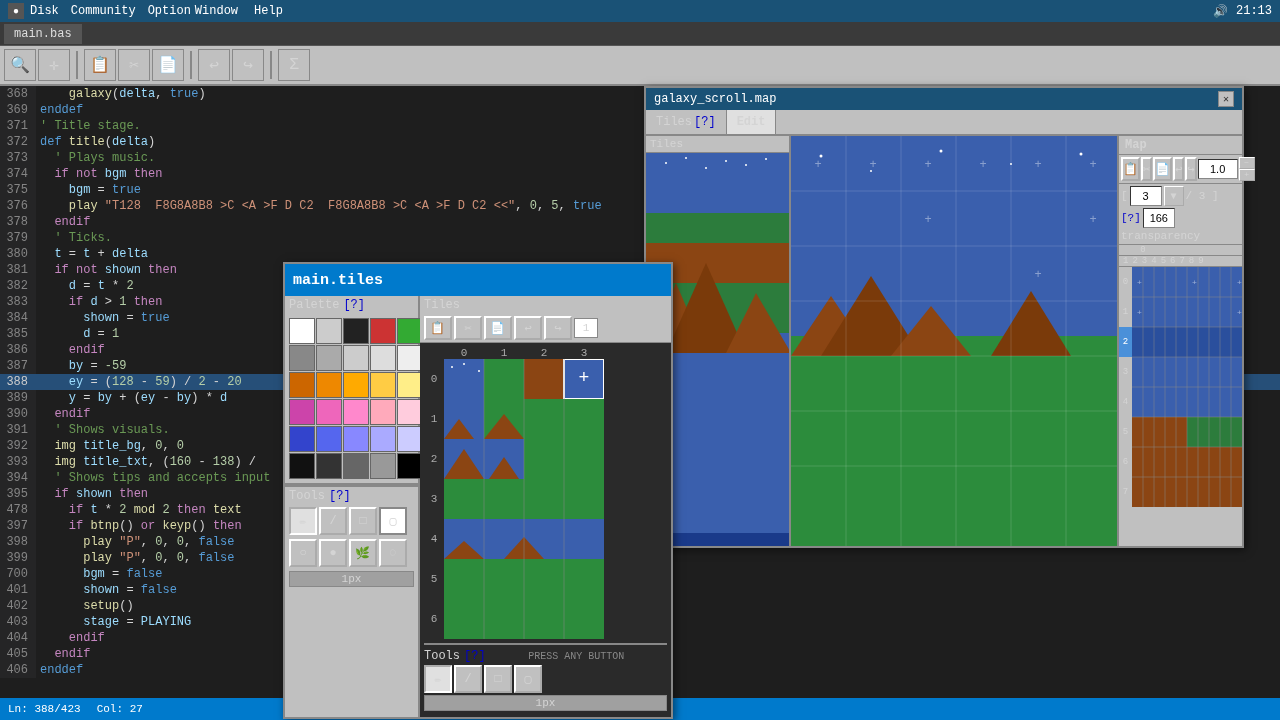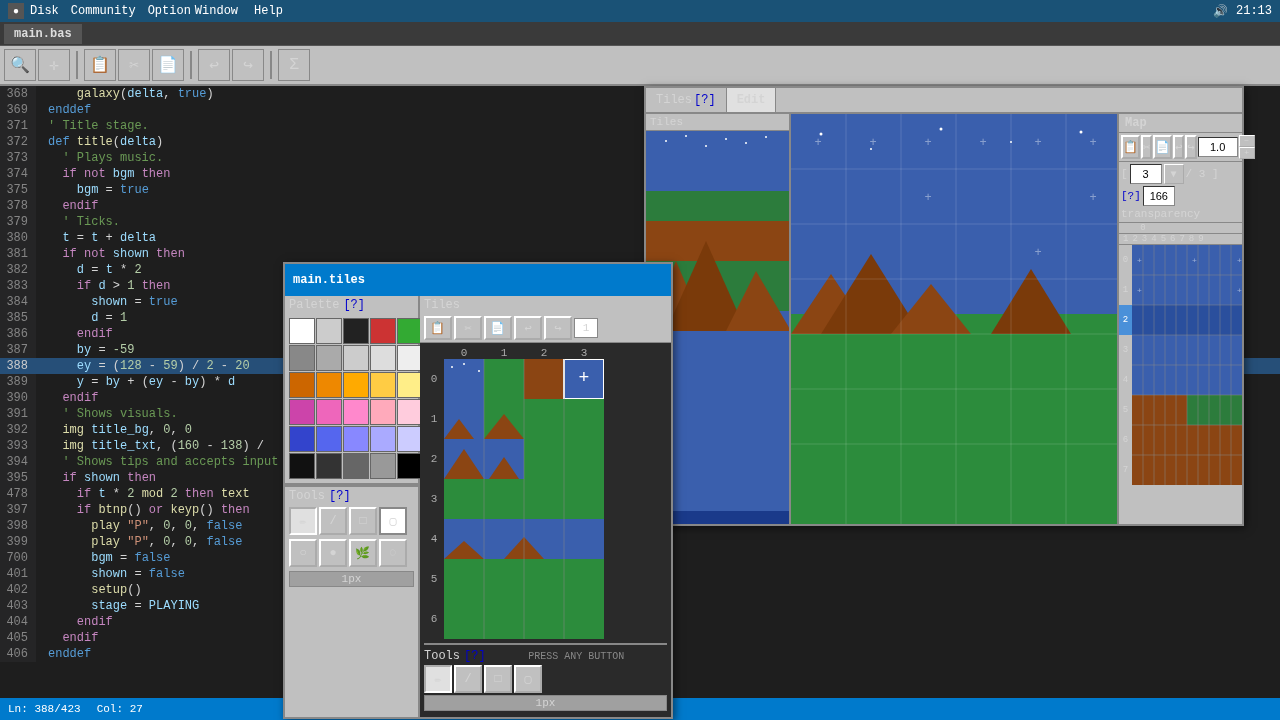--- a/index.html
+++ b/index.html
@@ -4,33 +4,33 @@
   <style>
     * { margin: 0; padding: 0; box-sizing: border-box; }
     body { background: #2b2b2b; font-family: 'Courier New', monospace; font-size: 12px; color: #d4d4d4; width: 1280px; height: 720px; overflow: hidden; position: relative; }
 
     
     .title-bar { background: #1a5276; height: 22px; display: flex; align-items: center; padding: 0 8px; color: white; font-size: 12px; }
     .title-bar .app-icon { width: 16px; height: 16px; background: #555; margin-right: 6px; font-size: 10px; display: flex; align-items: center; justify-content: center; }
 
     
     .file-tab-bar { background: #3a3a3a; height: 24px; display: flex; align-items: center; padding: 0 4px; border-bottom: 1px solid #555; }
-    .file-tab { background: #555; color: #ddd; padding: 2px 10px; font-size: 12px; height: 20px; display: flex; align-items: center; font-weight: bold; }
+    .file-tab { background: #555; color: #ddd; padding: 2px 10px; font-size: 12px; height: 20px; display: flex; align-items: center; }
 
     
     .toolbar { background: #c0c0c0; height: 40px; display: flex; align-items: center; padding: 2px 4px; gap: 2px; border-bottom: 2px solid #888; }
     .toolbar-btn { width: 32px; height: 32px; background: #c0c0c0; border: 1px solid #888; display: flex; align-items: center; justify-content: center; cursor: pointer; font-size: 16px; }
     .toolbar-separator { width: 2px; height: 28px; background: #888; margin: 0 4px; }
 
     
     .main-area { display: flex; height: calc(720px - 22px - 24px - 40px - 22px); }
 
     
     .code-editor { flex: 1; background: #1e1e1e; overflow: hidden; position: relative; }
-    .code-line { display: flex; min-height: 16px; font-size: 12px; line-height: 16px; white-space: pre; gap: 8px; }
+    .code-line { display: flex; min-height: 16px; font-size: 12px; line-height: 16px; white-space: pre; }
     .line-num { color: #858585; min-width: 36px; text-align: right; padding-right: 8px; user-select: none; background: #252526; }
     .line-content { padding-left: 4px; flex: 1; }
     .line-highlight { background: #264f78; }
     .kw { color: #569cd6; }
     .kw2 { color: #c586c0; }
     .str { color: #ce9178; }
     .num { color: #b5cea8; }
     .comment { color: #6a9955; }
     .fn { color: #dcdcaa; }
     .var { color: #9cdcfe; }
@@ -44,21 +44,21 @@
     .map-window-title { background: #1a5276; color: white; height: 22px; display: flex; align-items: center; padding: 0 8px; font-size: 12px; }
     .map-window-title .close-btn { margin-left: auto; width: 16px; height: 16px; background: #c0c0c0; border: 1px solid #888; display: flex; align-items: center; justify-content: center; color: #333; font-size: 10px; cursor: pointer; }
 
     .map-tabs { display: flex; background: #c0c0c0; border-bottom: 2px solid #888; }
     .map-tab { padding: 2px 10px; font-size: 12px; cursor: pointer; height: 24px; display: flex; align-items: center; border-right: 1px solid #888; }
     .map-tab.active { background: #e0e0e0; font-weight: bold; }
     .map-tab-help { color: #0000cc; margin-left: 2px; }
 
     
     .tiles-window { position: absolute; top: 262px; left: 283px; width: 390px; background: #c0c0c0; border: 2px solid #888; box-shadow: 2px 2px 8px rgba(0,0,0,0.5); z-index: 20; }
-    .tiles-window-title { background: #007acc; color: white; height: 22px; display: flex; align-items: center; padding: 16px 8px; font-size: 12px; font-weight: bold; }
+    .tiles-window-title { background: #007acc; color: white; height: 22px; display: flex; align-items: center; padding: 16px 8px; font-size: 15px; font-weight: bold; }
 
     
     .palette-section { border-bottom: 2px solid #888; }
     .palette-header { display: flex; align-items: center; padding: 2px 4px; font-size: 12px; }
     .palette-help { color: #0000cc; margin-left: 4px; }
     .palette-grid { display: grid; grid-template-columns: repeat(5, 26px); gap: 1px; padding: 4px; }
     .pal-cell { width: 26px; height: 26px; border: 1px solid #666; cursor: pointer; }
     .tiles-header { display: flex; align-items: center; padding: 2px 4px; font-size: 12px; }
     .tiles-tb-btn { width: 28px; height: 24px; background: #c0c0c0; border: 2px outset #fff; display: flex; align-items: center; justify-content: center; font-size: 12px; cursor: pointer; }
     .tiles-count { width: 24px; height: 20px; background: white; border: 1px solid #888; text-align: center; font-size: 11px; display: flex; align-items: center; justify-content: center; }
@@ -114,20 +114,21 @@
 <div class="main-area">
 
   <div class="code-editor">
     <div class="code-line"><span class="line-num">368</span><span class="line-content">    <span class="fn">galaxy</span>(<span class="var">delta</span>, <span class="bool">true</span>)</span></div>
     <div class="code-line"><span class="line-num">369</span><span class="line-content"><span class="kw">enddef</span></span></div>
     <div class="code-line"><span class="line-num">371</span><span class="line-content"><span class="comment">' Title stage.</span></span></div>
     <div class="code-line"><span class="line-num">372</span><span class="line-content"><span class="kw">def</span> <span class="fn">title</span>(<span class="var">delta</span>)</span></div>
     <div class="code-line"><span class="line-num">373</span><span class="line-content">  <span class="comment">' Plays music.</span></span></div>
     <div class="code-line"><span class="line-num">374</span><span class="line-content">  <span class="kw2">if</span> <span class="kw2">not</span> <span class="var">bgm</span> <span class="kw2">then</span></span></div>
     <div class="code-line"><span class="line-num">375</span><span class="line-content">    <span class="var">bgm</span> = <span class="bool">true</span></span></div>
+    <div class="code-line"><span class="line-num">376</span><span class="line-content">    <span class="fn">play</span> <span class="str">"T128  F8G8A8B8 &gt;C &lt;A &gt;F D C2  F8G8A8B8 &gt;C &lt;A &gt;F D C2 &lt;&lt;"</span>, <span class="num">0</span>, <span class="num">5</span>, <span class="bool">true</span></span></div>
     <div class="code-line"><span class="line-num">378</span><span class="line-content">  <span class="kw2">endif</span></span></div>
     <div class="code-line"><span class="line-num">379</span><span class="line-content">  <span class="comment">' Ticks.</span></span></div>
     <div class="code-line"><span class="line-num">380</span><span class="line-content">  <span class="var">t</span> = <span class="var">t</span> + <span class="var">delta</span></span></div>
     <div class="code-line"><span class="line-num">381</span><span class="line-content">  <span class="kw2">if</span> <span class="kw2">not</span> <span class="var">shown</span> <span class="kw2">then</span></span></div>
     <div class="code-line"><span class="line-num">382</span><span class="line-content">    <span class="var">d</span> = <span class="var">t</span> * <span class="num">2</span></span></div>
     <div class="code-line"><span class="line-num">383</span><span class="line-content">    <span class="kw2">if</span> <span class="var">d</span> &gt; <span class="num">1</span> <span class="kw2">then</span></span></div>
     <div class="code-line"><span class="line-num">384</span><span class="line-content">      <span class="var">shown</span> = <span class="bool">true</span></span></div>
     <div class="code-line"><span class="line-num">385</span><span class="line-content">      <span class="var">d</span> = <span class="num">1</span></span></div>
     <div class="code-line"><span class="line-num">386</span><span class="line-content">    <span class="kw2">endif</span></span></div>
     <div class="code-line"><span class="line-num">387</span><span class="line-content">    <span class="var">by</span> = <span class="num">-59</span></span></div>
@@ -153,20 +154,24 @@
 
   </div>
 </div>
 
 <div class="status-bar">
   <span>Ln: 388/423</span>
   <span style="margin-left:16px;">Col: 27</span>
 </div>
 
 <div class="map-window">
+  <div class="map-window-title">
+    <span>galaxy_scroll.map</span>
+    <div class="close-btn">✕</div>
+  </div>
 
   <div class="map-tabs">
     <div class="map-tab">
       <span>Tiles</span>
       <span class="map-tab-help">[?]</span>
     </div>
     <div class="map-tab active">
       <span>Edit</span>
     </div>
   </div>

